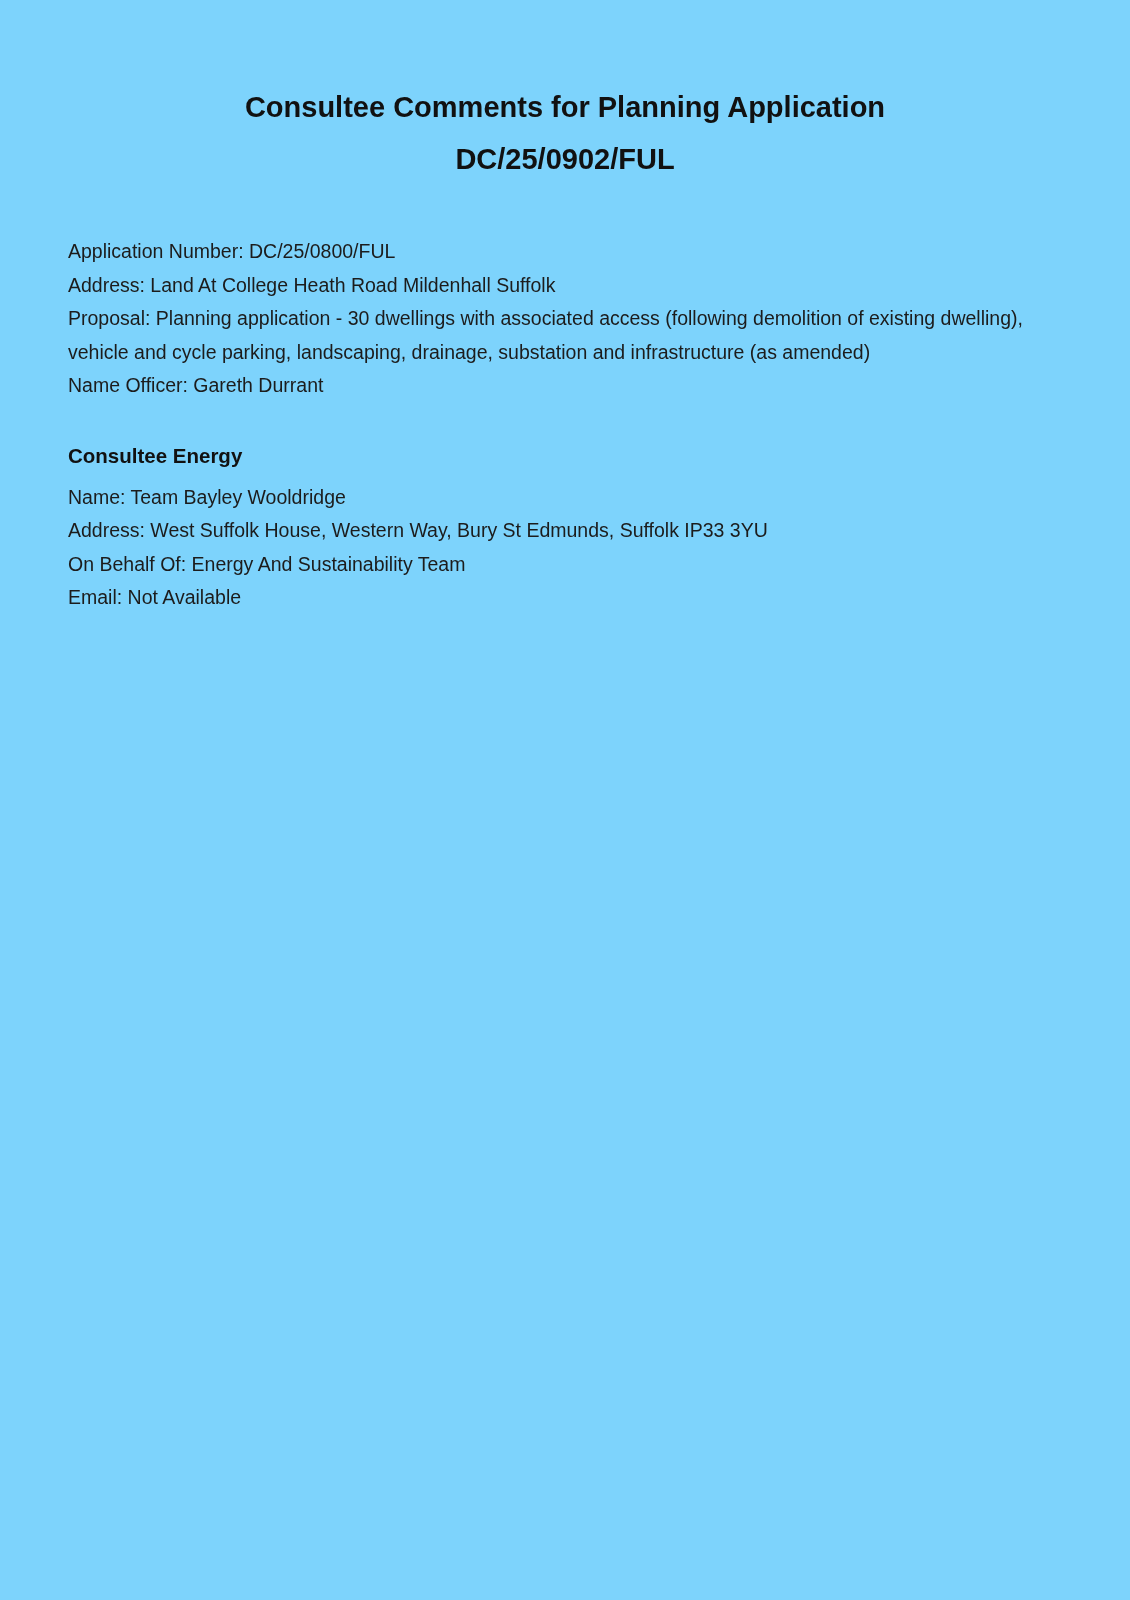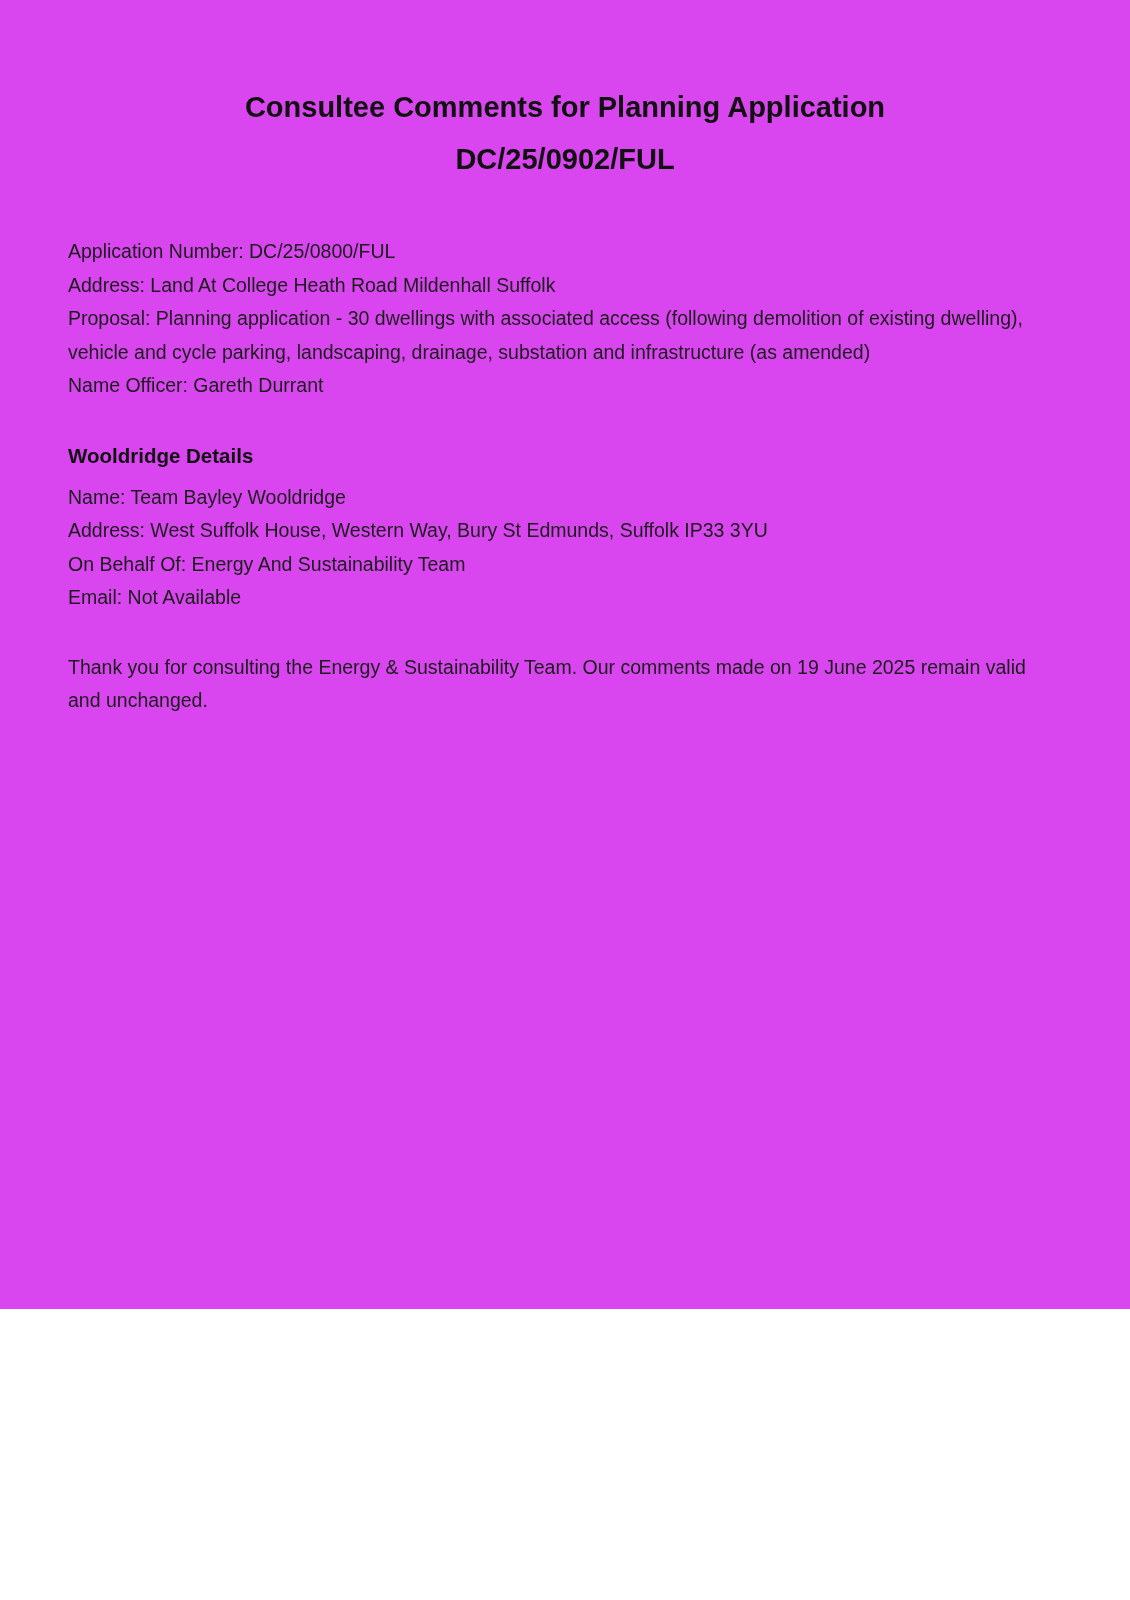--- a/index.html
+++ b/index.html
@@ -3,23 +3,23 @@
 <meta charset="utf-8">
 <style>
   html, body {
     margin: 0;
     padding: 0;
     background: #ffffff;
   }
   .page {
     position: relative;
     width: 1130px;
-    height: 1309px;
+    height: 1600px;
     margin: 0 auto;
-    background: #d946ef;
+    background: #7dd3fc;
     font-family: "Liberation Sans", sans-serif;
     color: #1c1c1c;
     box-sizing: border-box;
     padding: 82px 68px 60px 68px;
     overflow: hidden;
   }
   .doc-title {
     text-align: center;
     font-weight: bold;
     font-size: 29px;
@@ -60,24 +60,23 @@
   </h1>
 
   <div class="section">
     <p class="section-line">Application Number: DC/25/0800/FUL</p>
     <p class="section-line">Address: Land At College Heath Road Mildenhall Suffolk</p>
     <p class="section-line">Proposal: Planning application - 30 dwellings with associated access (following demolition of existing dwelling), vehicle and cycle parking, landscaping, drainage, substation and infrastructure (as amended)</p>
     <p class="section-line">Name Officer: Gareth Durrant</p>
   </div>
 
   <div class="section">
-    <h2 class="section-heading">Wooldridge Details</h2>
+    <h2 class="section-heading">Consultee Energy</h2>
     <p class="section-line">Name: Team Bayley Wooldridge</p>
     <p class="section-line">Address: West Suffolk House, Western Way, Bury St Edmunds, Suffolk IP33 3YU</p>
     <p class="section-line">On Behalf Of: Energy And Sustainability Team</p>
     <p class="section-line">Email: Not Available</p>
   </div>
 
   <div class="section">
-    <p class="section-line">Thank you for consulting the Energy &amp; Sustainability Team. Our comments made on 19 June 2025 remain valid and unchanged.</p>
   </div>
 
 </div>
 
 </body></html>

